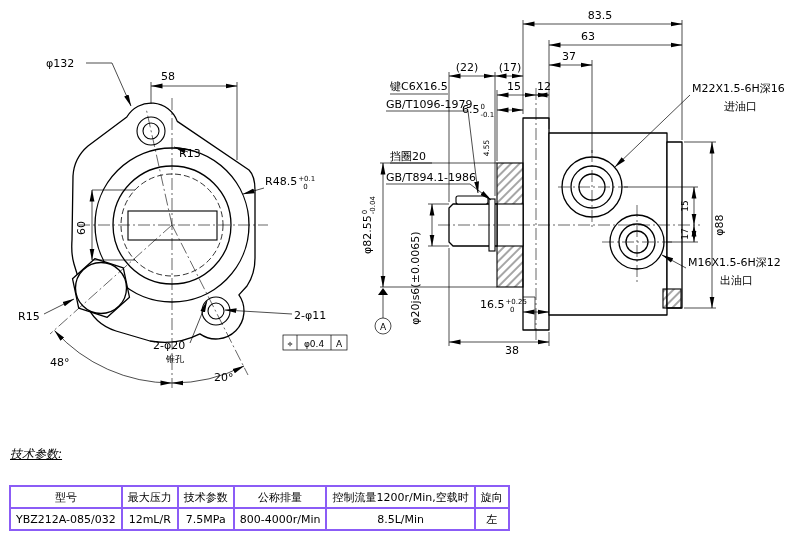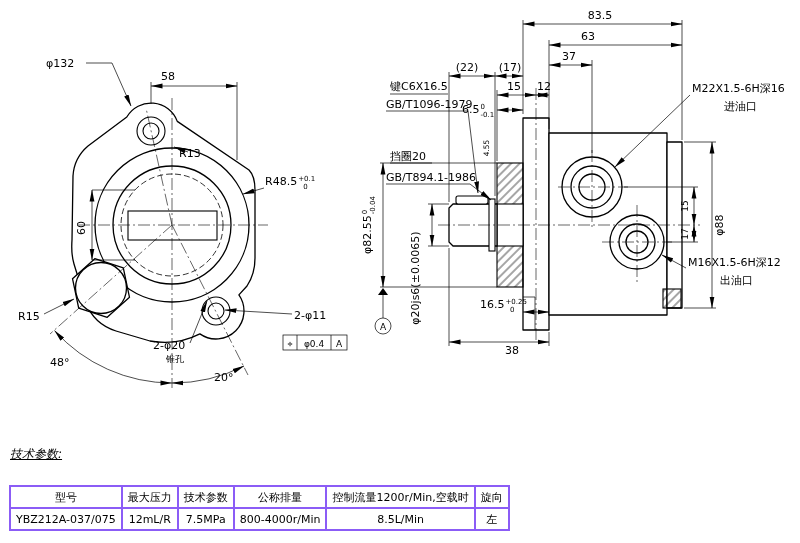--- a/index.html
+++ b/index.html
@@ -245,21 +245,21 @@
   <tbody>
         <tr>
     <th>型号</th>
     <th>最大压力</th>
     <th>技术参数</th>
     <th>公称排量</th>
     <th>控制流量1200r/Min,空载时</th>
     <th>旋向</th>
   </tr>
   <tr>
-    <td>YBZ212A-037/075</td>
+    <td>YBZ212A-085/032</td>
     <td>12mL/R</td>
     <td>7.5MPa</td>
     <td>800-4000r/Min</td>
     <td>8.5L/Min</td>
     <td>左</td>
   </tr>
 </tbody>
     </table>
 
 </div>

